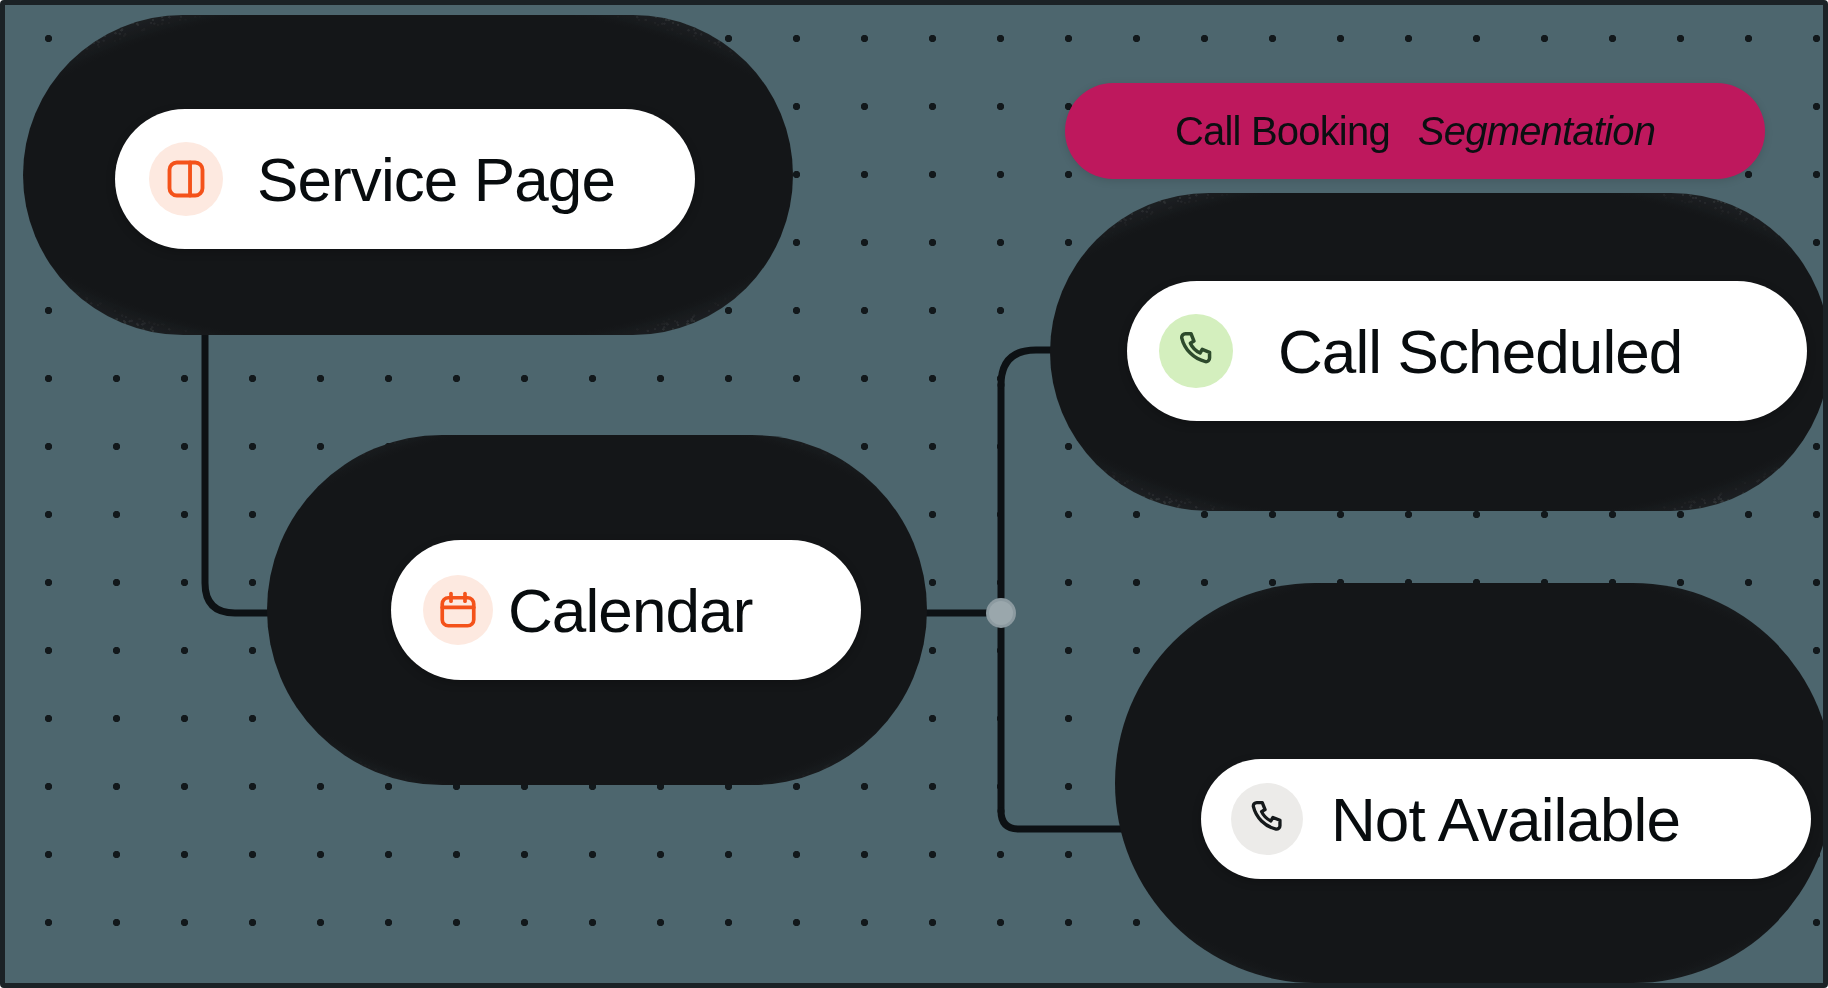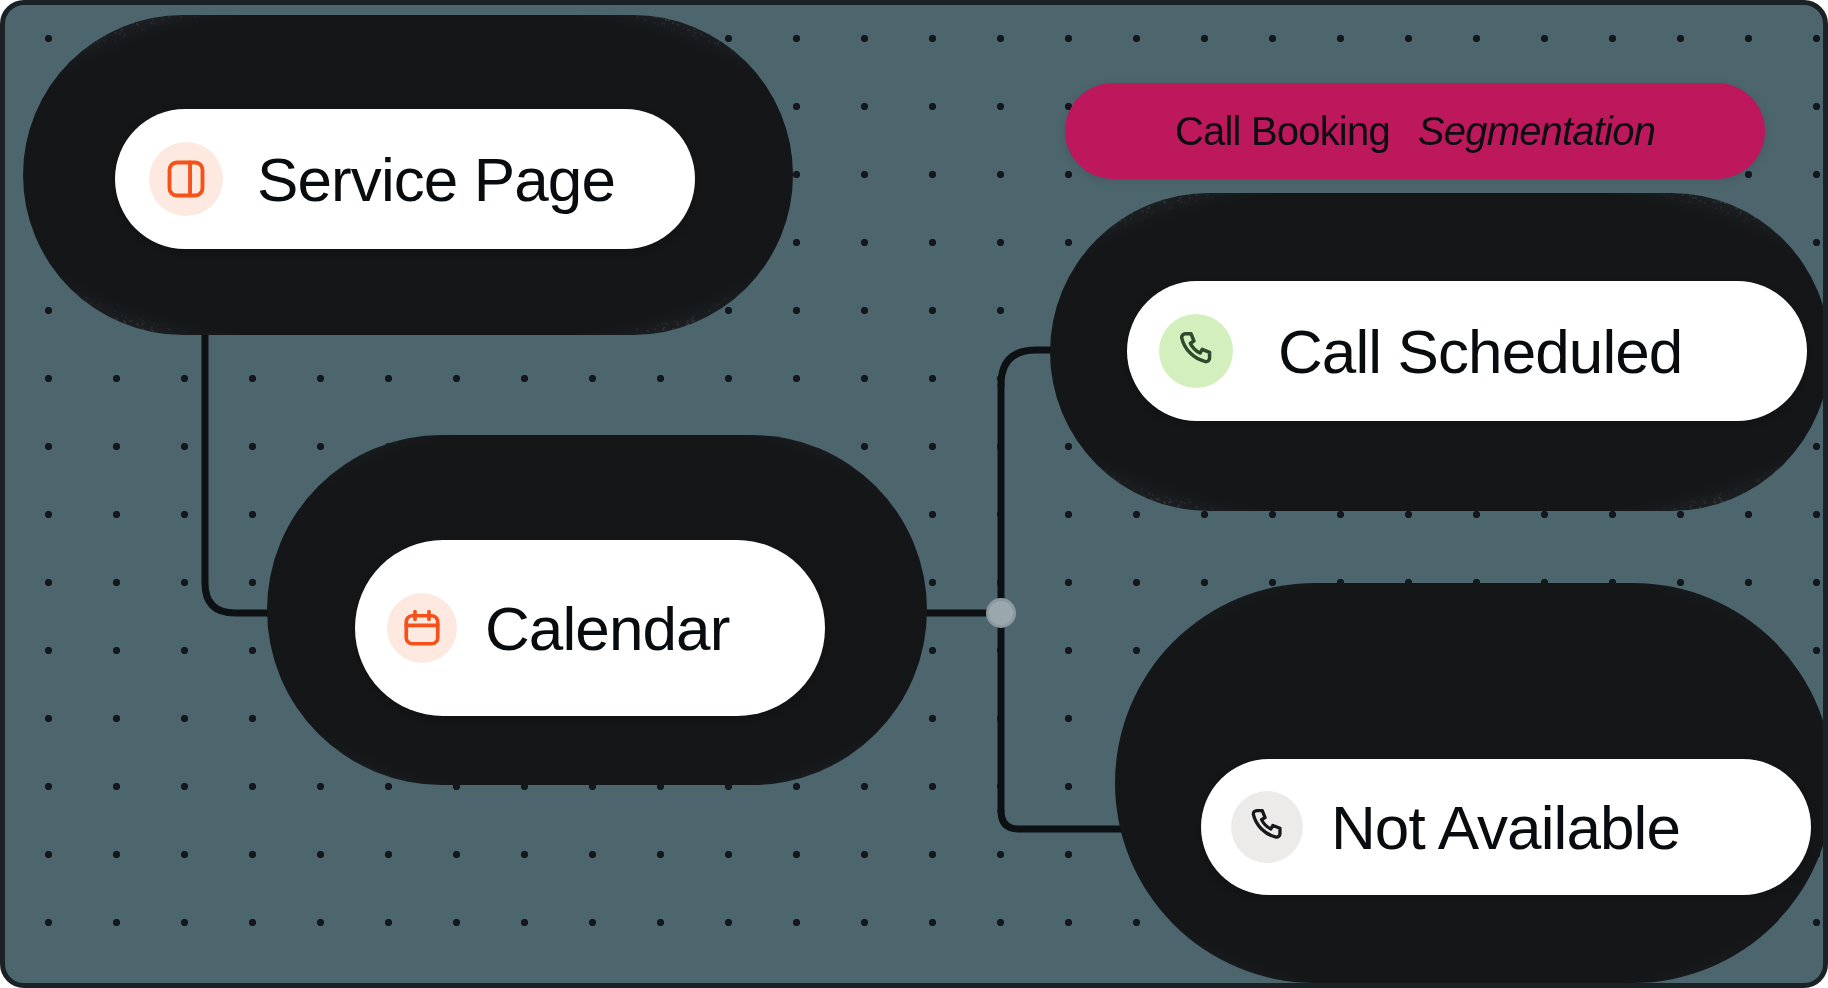--- a/index.html
+++ b/index.html
@@ -10,21 +10,21 @@
     overflow: hidden;
     font-family: "Liberation Sans", sans-serif;
   }
 
   #canvas {
     position: relative;
     width: 1828px;
     height: 988px;
     background-color: #4d666e;
     border: 5px solid #1b2226;
-    border-radius: 24px;
+    border-radius: 4px;
     overflow: hidden;
   }
 
   
   #dot-grid {
     position: absolute;
     inset: 0;
     background-image: radial-gradient(circle at 3.5px 3.5px, #12181b 3.4px, rgba(0,0,0,0) 3.9px);
     background-size: 68px 68px;
     background-position: 40px 30px;
@@ -181,21 +181,21 @@
         <line x1="14.2" y1="3" x2="14.2" y2="21"></line>
       </svg>
     </span>
     <span class="node-label" style="font-size:62px;">Service Page</span>
   </div>
 
   <div class="node-shell" style="left:262px; top:430px; width:660px; height:350px;">
     <div class="node-glow"></div>
     <div class="node-grain"></div>
   </div>
-  <div class="node-pill" style="left:350px; top:535px; width:470px; height:176px; padding-left:32px; gap:28px;">
+  <div class="node-pill" style="left:386px; top:535px; width:470px; height:140px; padding-left:32px; gap:15px;">
     <span class="node-icon" style="width:70px; height:70px; background:#fde9e0;">
       <svg width="42" height="42" viewBox="0 0 24 24" fill="none" stroke="#f4521a" stroke-width="2.1" stroke-linecap="round" stroke-linejoin="round">
         <rect x="3" y="5" width="18" height="16" rx="3.5"></rect>
         <line x1="3" y1="10.5" x2="21" y2="10.5"></line>
         <line x1="8" y1="2.6" x2="8" y2="7"></line>
         <line x1="16" y1="2.6" x2="16" y2="7"></line>
       </svg>
     </span>
     <span class="node-label" style="font-size:62px;">Calendar</span>
   </div>
@@ -215,21 +215,21 @@
         <path d="M6.2 2.6h3.1l1.6 4-2 1.2a11 11 0 0 0 5.3 5.3l1.2-2 4 1.6v3.1a2 2 0 0 1-2.2 2A17.6 17.6 0 0 1 4.2 4.8a2 2 0 0 1 2-2.2z"></path>
       </svg>
     </span>
     <span class="node-label" style="font-size:62px;">Call Scheduled</span>
   </div>
 
   <div class="node-shell" style="left:1110px; top:578px; width:718px; height:400px;">
     <div class="node-glow"></div>
     <div class="node-grain"></div>
   </div>
-  <div class="node-pill" style="left:1196px; top:754px; width:610px; height:136px; padding-left:30px; gap:28px;">
+  <div class="node-pill" style="left:1196px; top:754px; width:610px; height:120px; padding-left:30px; gap:28px;">
     <span class="node-icon" style="width:72px; height:72px; background:#ecebe9;">
       <svg width="42" height="42" viewBox="0 0 24 24" fill="none" stroke="#15191b" stroke-width="1.9" stroke-linecap="round" stroke-linejoin="round">
         <path d="M6.2 2.6h3.1l1.6 4-2 1.2a11 11 0 0 0 5.3 5.3l1.2-2 4 1.6v3.1a2 2 0 0 1-2.2 2A17.6 17.6 0 0 1 4.2 4.8a2 2 0 0 1 2-2.2z"></path>
       </svg>
     </span>
     <span class="node-label" style="font-size:62px;">Not Available</span>
   </div>
 
 </div>
 

